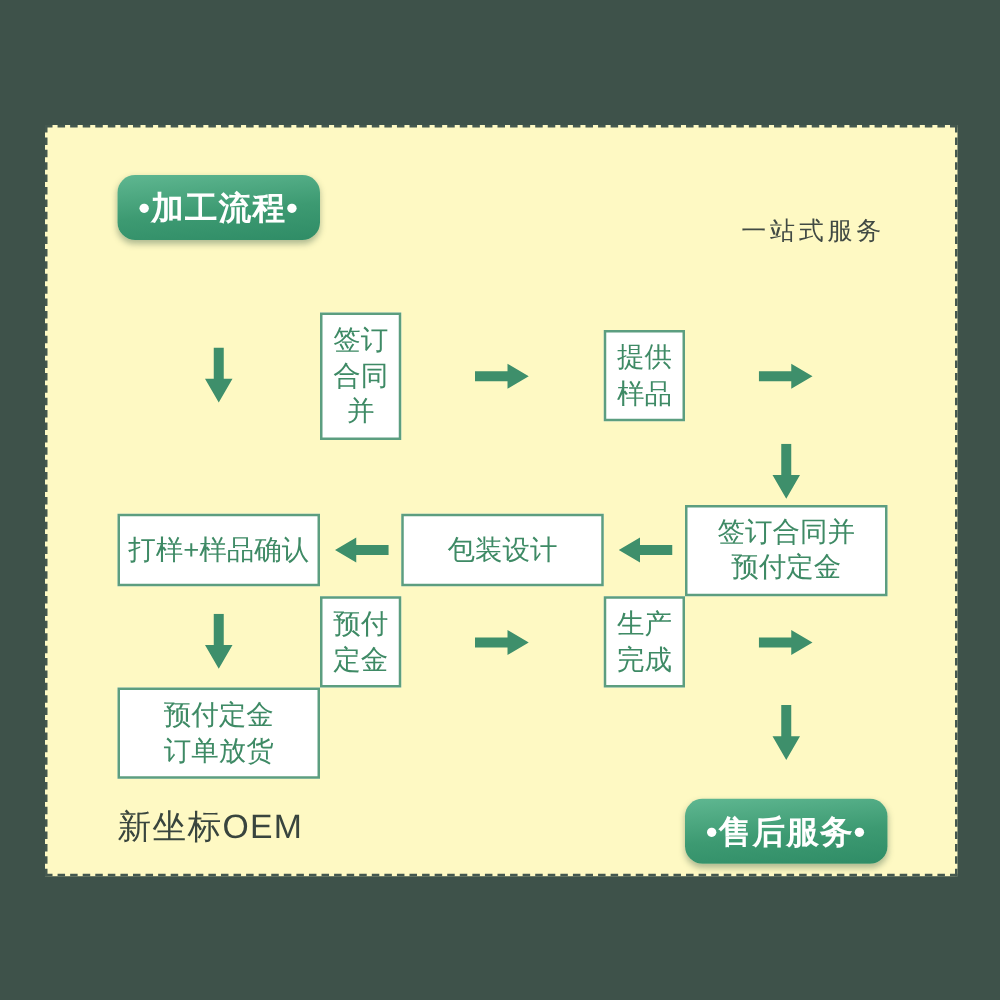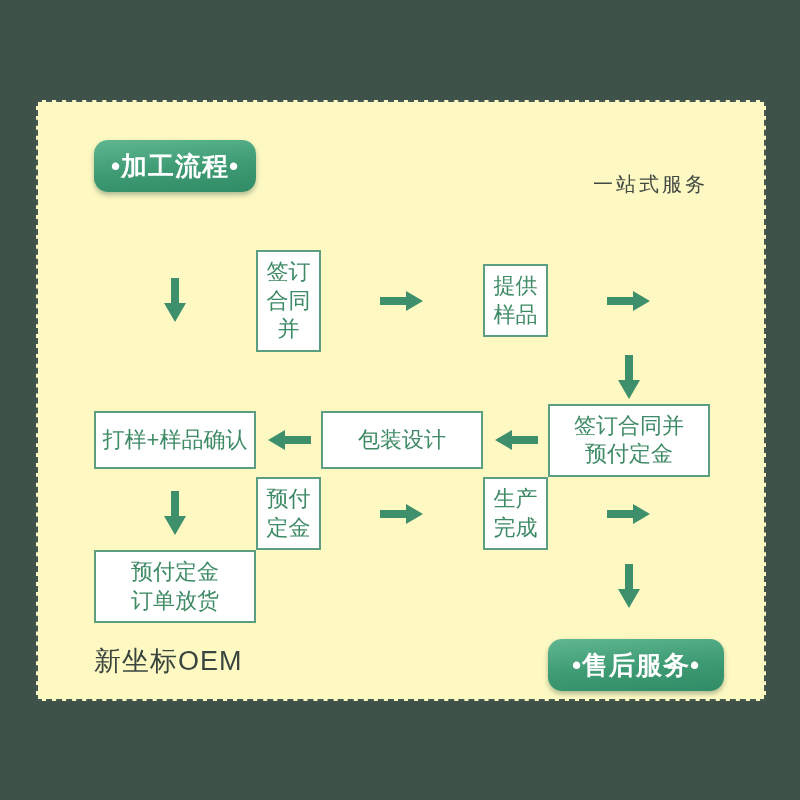--- a/index.html
+++ b/index.html
@@ -115,21 +115,21 @@
     color: #39453E;
     font-size: 27px;
     font-weight: 500;
     letter-spacing: 1px;
     margin-top: 0;
     white-space: nowrap;
   }
   .footer .badge {
     grid-column: 5;
     margin-top: 8px;
-    width: 176px;
+    width: 162px;
   }
 </style>
 </head>
 <body>
 
 <div class="card">
 
   <div class="header">
     <div class="badge">•加工流程•</div>
     <div class="title-block">

